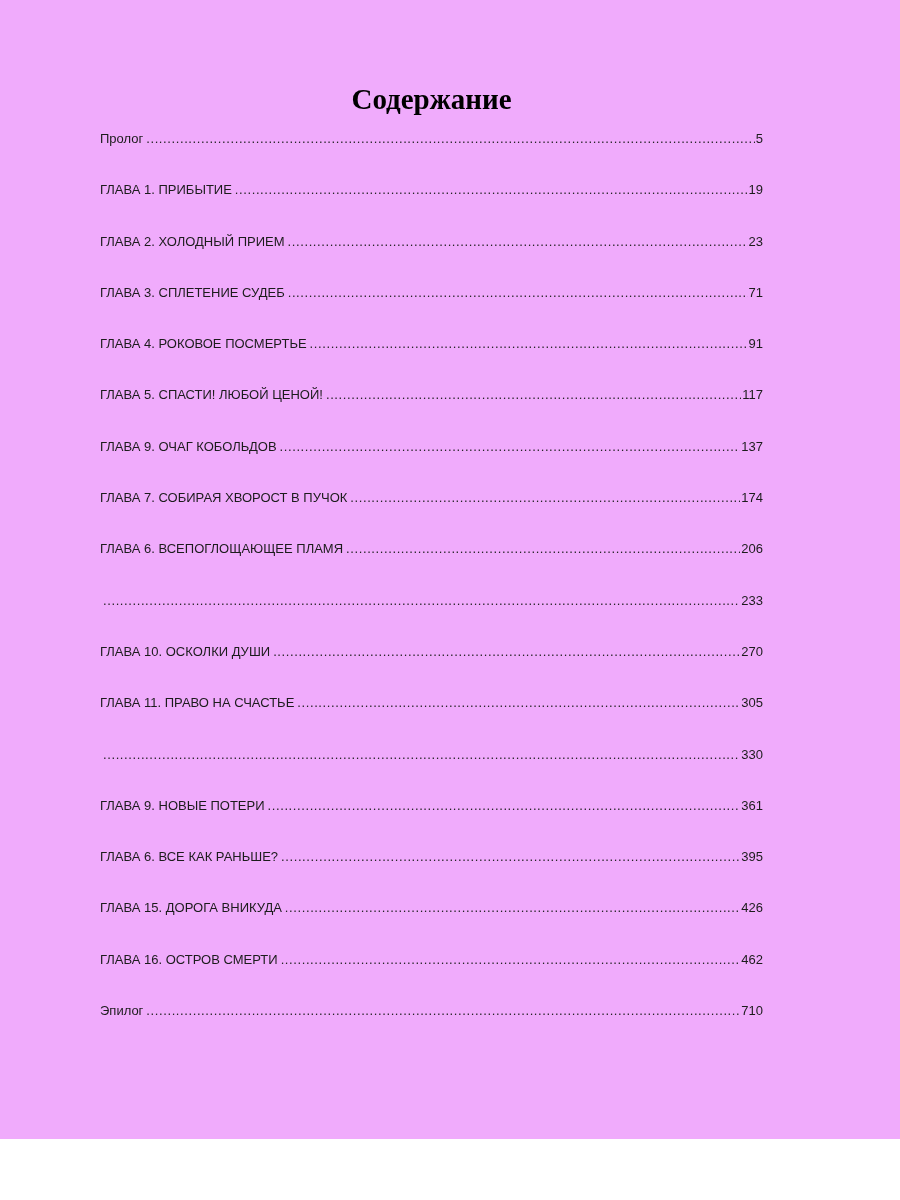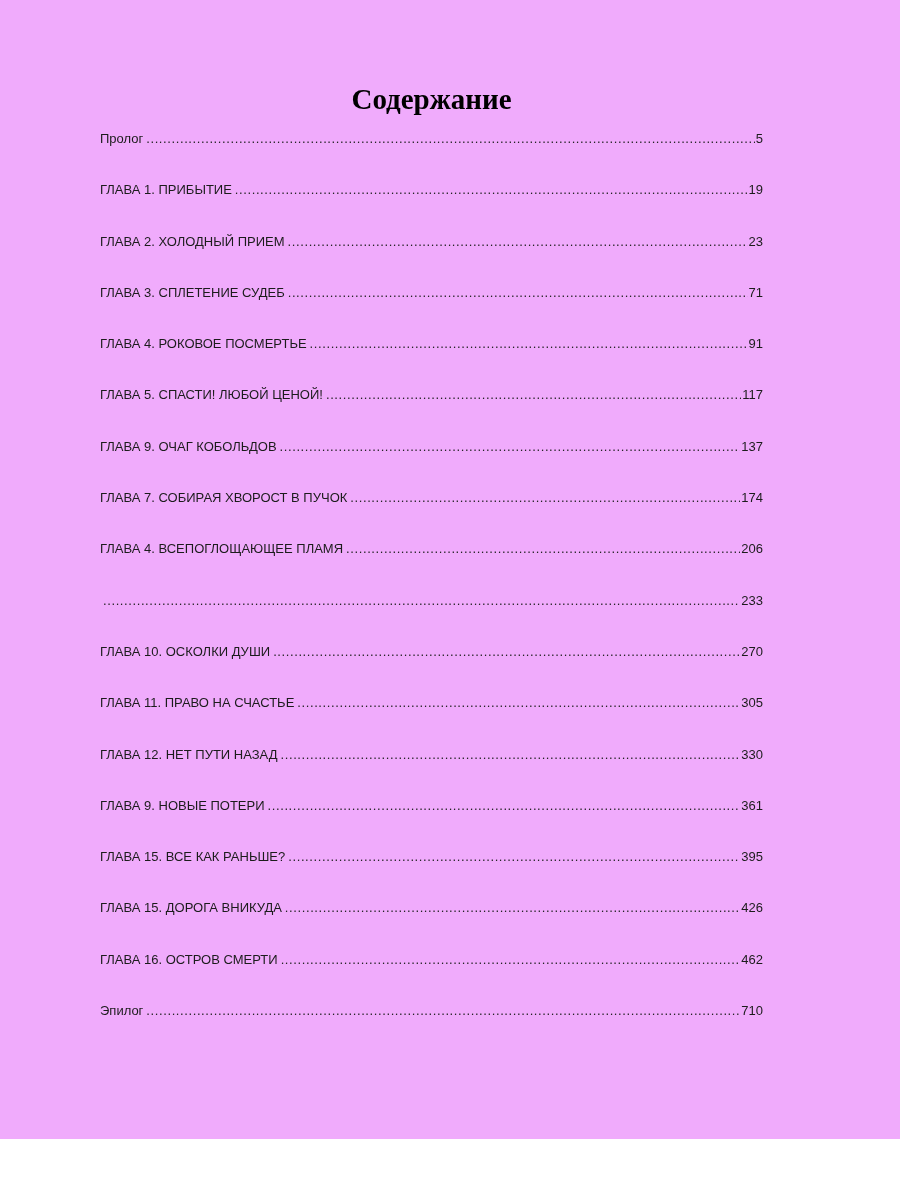--- a/index.html
+++ b/index.html
@@ -101,21 +101,21 @@
     <span class="toc-page">137</span>
   </div>
 
   <div class="toc-row">
     <span class="toc-label">ГЛАВА 7. СОБИРАЯ ХВОРОСТ В ПУЧОК</span>
     <span class="toc-leader">............................................................................................................................................................................................................................................................................................................</span>
     <span class="toc-page">174</span>
   </div>
 
   <div class="toc-row">
-    <span class="toc-label">ГЛАВА 4. ВСЕПОГЛОЩАЮЩЕЕ ПЛАМЯ</span>
+    <span class="toc-label">ГЛАВА 6. ВСЕПОГЛОЩАЮЩЕЕ ПЛАМЯ</span>
     <span class="toc-leader">............................................................................................................................................................................................................................................................................................................</span>
     <span class="toc-page">206</span>
   </div>
 
   <div class="toc-row">
     <span class="toc-leader">............................................................................................................................................................................................................................................................................................................</span>
     <span class="toc-page">233</span>
   </div>
 
   <div class="toc-row">
@@ -124,33 +124,32 @@
     <span class="toc-page">270</span>
   </div>
 
   <div class="toc-row">
     <span class="toc-label">ГЛАВА 11. ПРАВО НА СЧАСТЬЕ</span>
     <span class="toc-leader">............................................................................................................................................................................................................................................................................................................</span>
     <span class="toc-page">305</span>
   </div>
 
   <div class="toc-row">
-    <span class="toc-label">ГЛАВА 12. НЕТ ПУТИ НАЗАД</span>
     <span class="toc-leader">............................................................................................................................................................................................................................................................................................................</span>
     <span class="toc-page">330</span>
   </div>
 
   <div class="toc-row">
     <span class="toc-label">ГЛАВА 9. НОВЫЕ ПОТЕРИ</span>
     <span class="toc-leader">............................................................................................................................................................................................................................................................................................................</span>
     <span class="toc-page">361</span>
   </div>
 
   <div class="toc-row">
-    <span class="toc-label">ГЛАВА 15. ВСЕ КАК РАНЬШЕ?</span>
+    <span class="toc-label">ГЛАВА 6. ВСЕ КАК РАНЬШЕ?</span>
     <span class="toc-leader">............................................................................................................................................................................................................................................................................................................</span>
     <span class="toc-page">395</span>
   </div>
 
   <div class="toc-row">
     <span class="toc-label">ГЛАВА 15. ДОРОГА ВНИКУДА</span>
     <span class="toc-leader">............................................................................................................................................................................................................................................................................................................</span>
     <span class="toc-page">426</span>
   </div>
 

